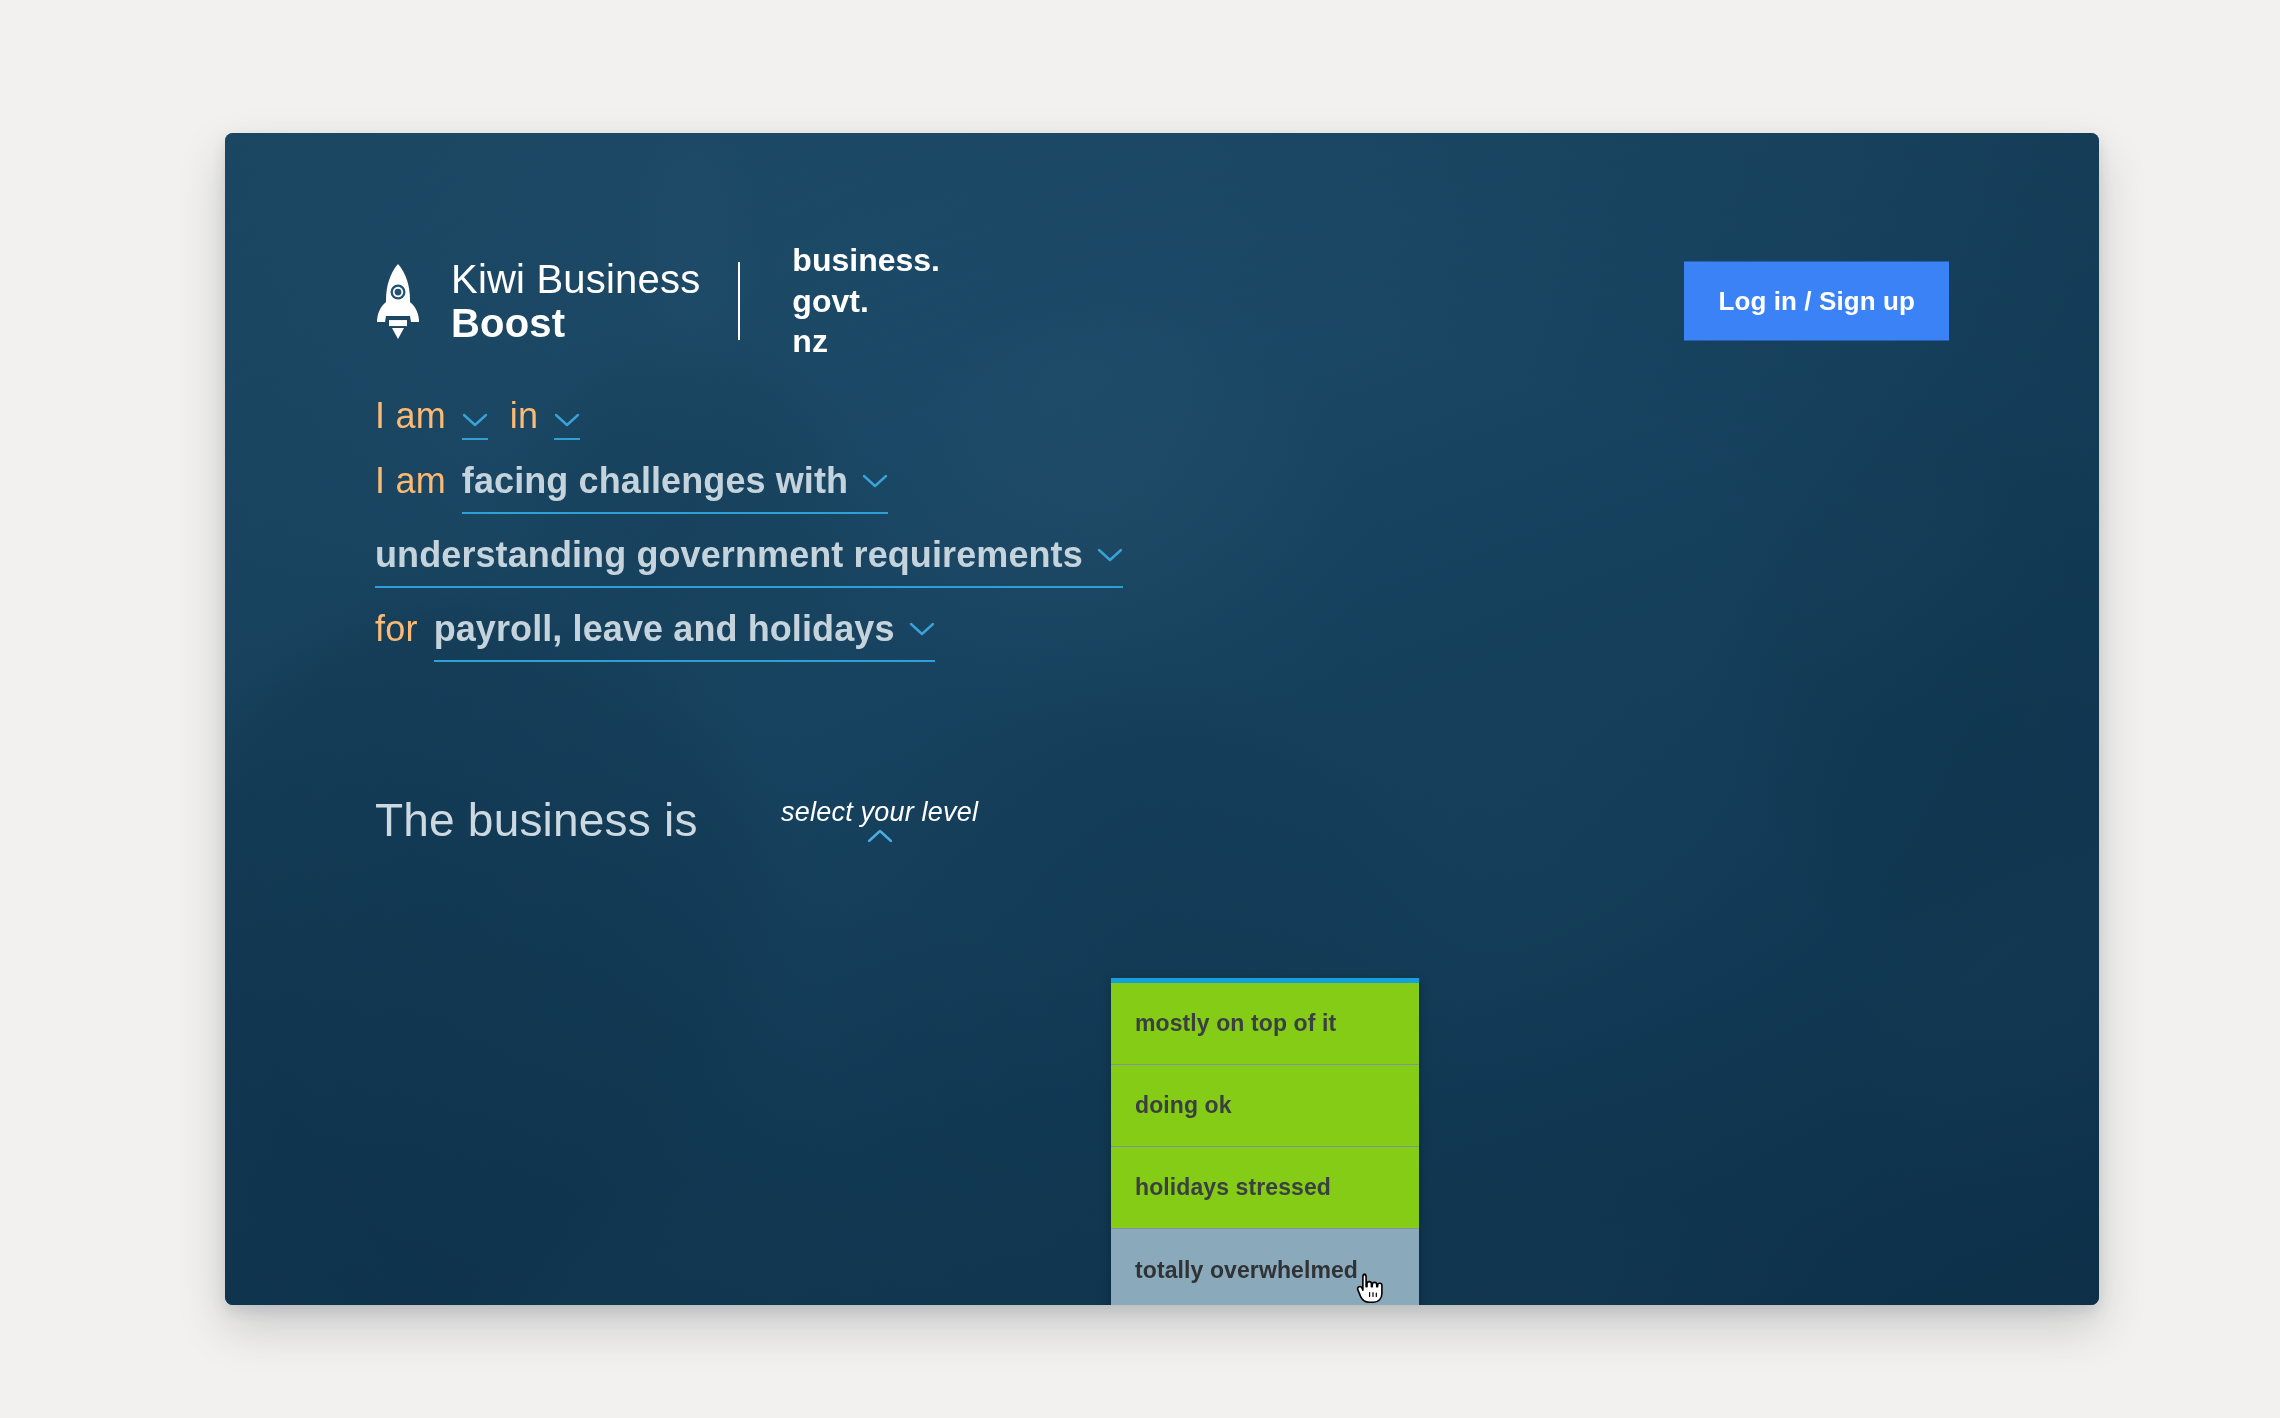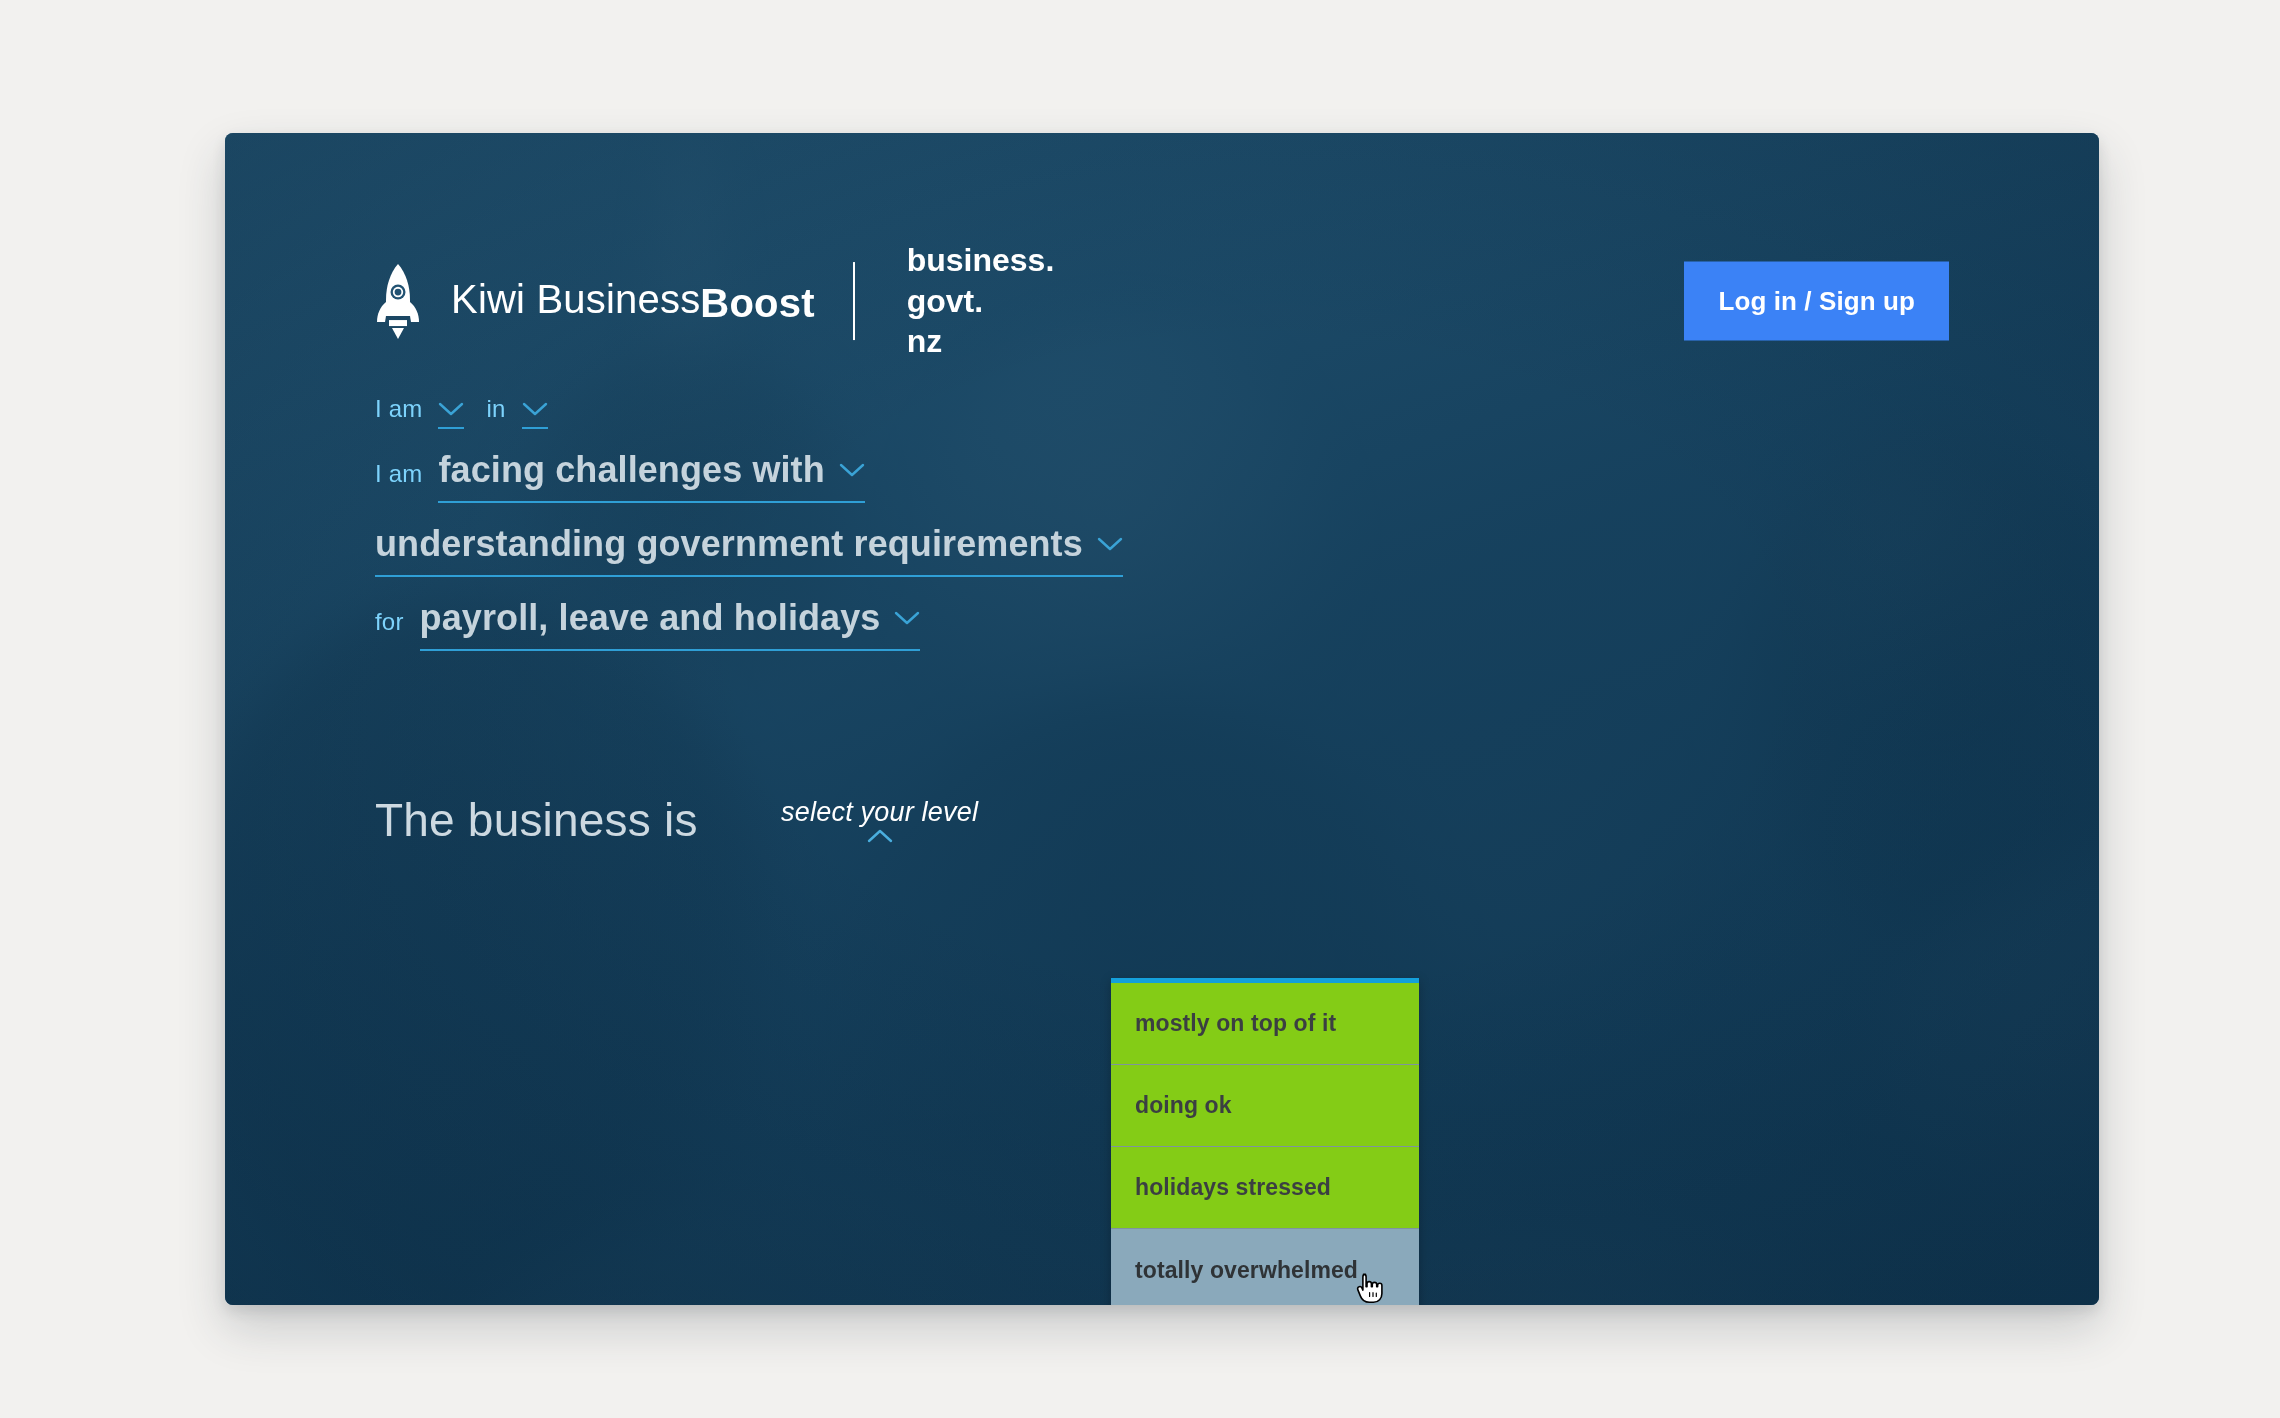--- a/index.html
+++ b/index.html
@@ -131,21 +131,21 @@
     top: 168px;
     transform: translateY(-50%);
     display: flex;
     align-items: center;
     gap: 30px;
   }
   .rocket-icon { width: 46px; height: 78px; display: block; flex: none; }
 
   .brand-words {
     display: flex;
-    flex-direction: row;
+    flex-direction: column;
     line-height: 1.0;
     color: #ffffff;
   }
   .brand-kiwi {
     font-size: 40px;
     font-weight: 300;
     letter-spacing: .2px;
     white-space: nowrap;
   }
   .brand-boost {
@@ -198,22 +198,22 @@
 
   .s-line {
     display: flex;
     align-items: baseline;
     flex-wrap: nowrap;
     margin-bottom: 20px;
     white-space: nowrap;
   }
 
   .s-static {
-    color: #7dd3fc;
-    font-size: 24px;
+    color: #fdba74;
+    font-size: 36px;
     font-weight: 300;
     letter-spacing: .2px;
     margin-right: 16px;
   }
 
   .s-select {
     display: inline-flex;
     align-items: center;
     gap: 14px;
     border-bottom: 2px solid #2f9fd6;

